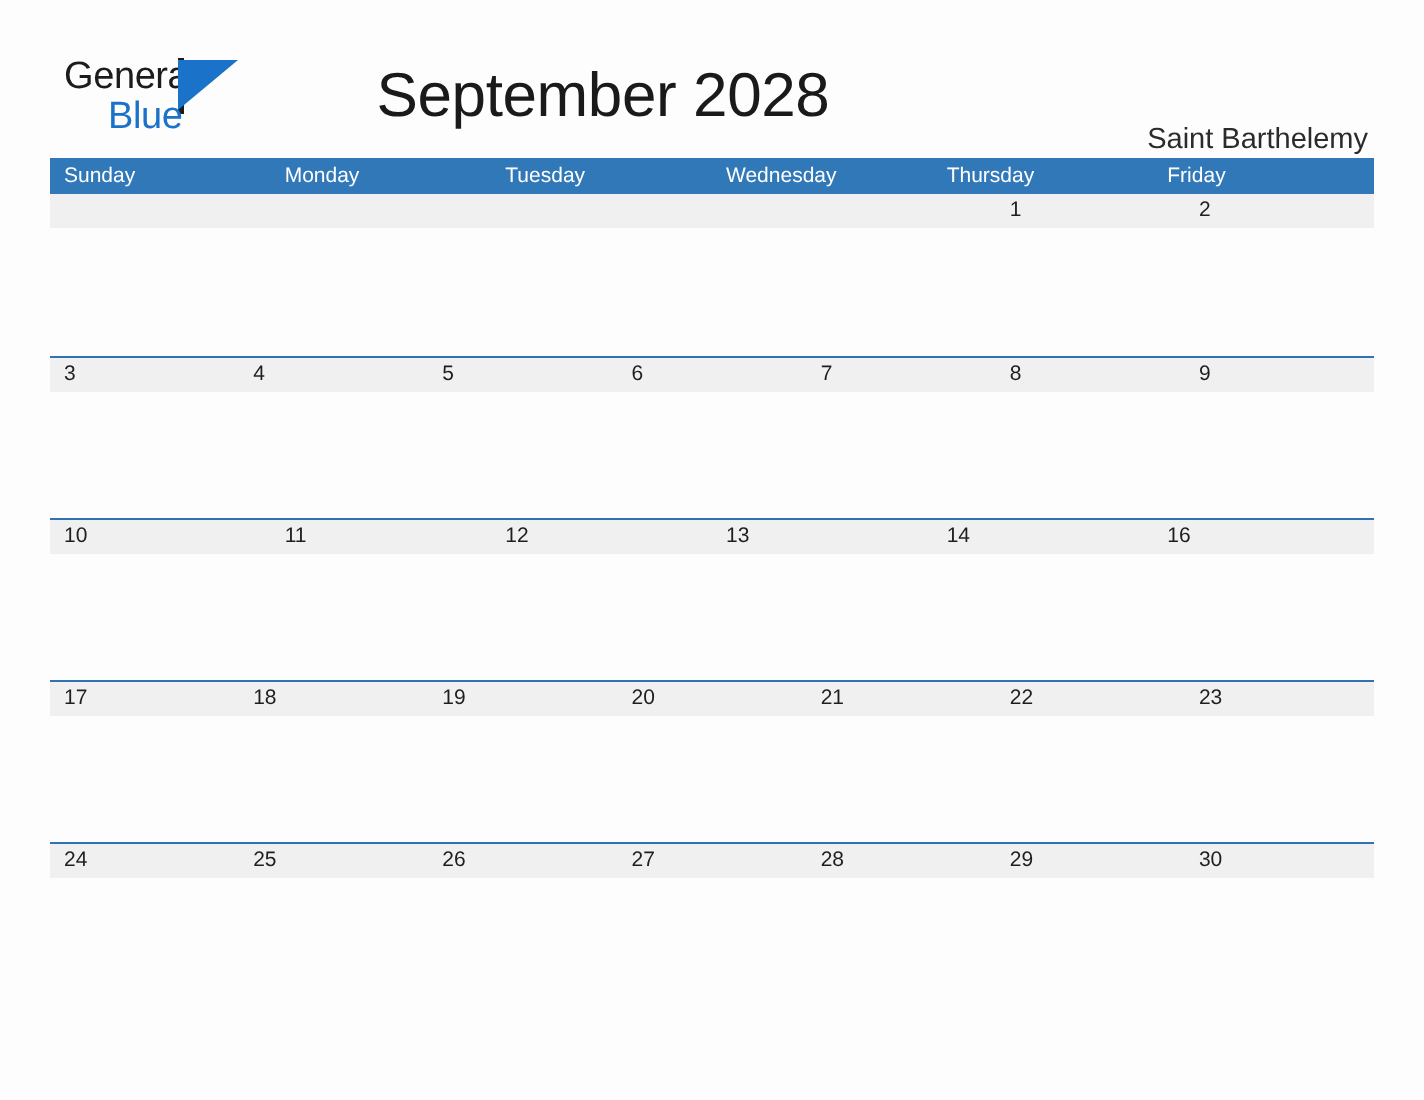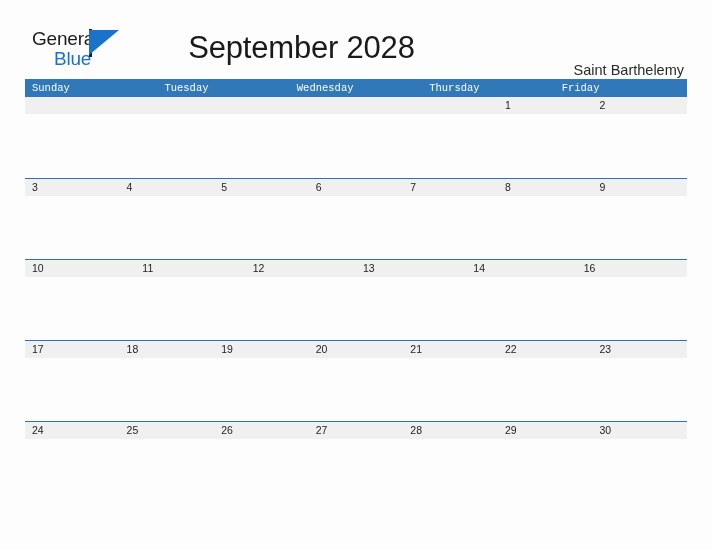--- a/index.html
+++ b/index.html
@@ -109,21 +109,21 @@
     height: 18px;
     background: #3178b8;
   }
   .weekday-cell {
     flex: 1 1 0;
     color: #ffffff;
     font-size: 10.5px;
     line-height: 18px;
     padding-left: 7px;
     box-sizing: border-box;
-    font-family: Liberation Mono, monospace;
+    font-family: Liberation Sans, sans-serif;
     white-space: nowrap;
     overflow: hidden;
   }
 
   .week-row {
     width: 662px;
     height: 81px;
     position: relative;
   }
   .week-row.first {
@@ -193,20 +193,21 @@
     <div class="cal-title">September 2028</div>
 
     <div class="location">Saint Barthelemy</div>
 
   </div>
 
   <div class="calendar">
 
     <div class="weekday-row">
       <div class="weekday-cell">Sunday</div>
+      <div class="weekday-cell">Monday</div>
       <div class="weekday-cell">Tuesday</div>
       <div class="weekday-cell">Wednesday</div>
       <div class="weekday-cell">Thursday</div>
       <div class="weekday-cell">Friday</div>
     </div>
 
     <div class="week-row first">
 
       <div class="date-band">
         <div class="date-cell"></div>

